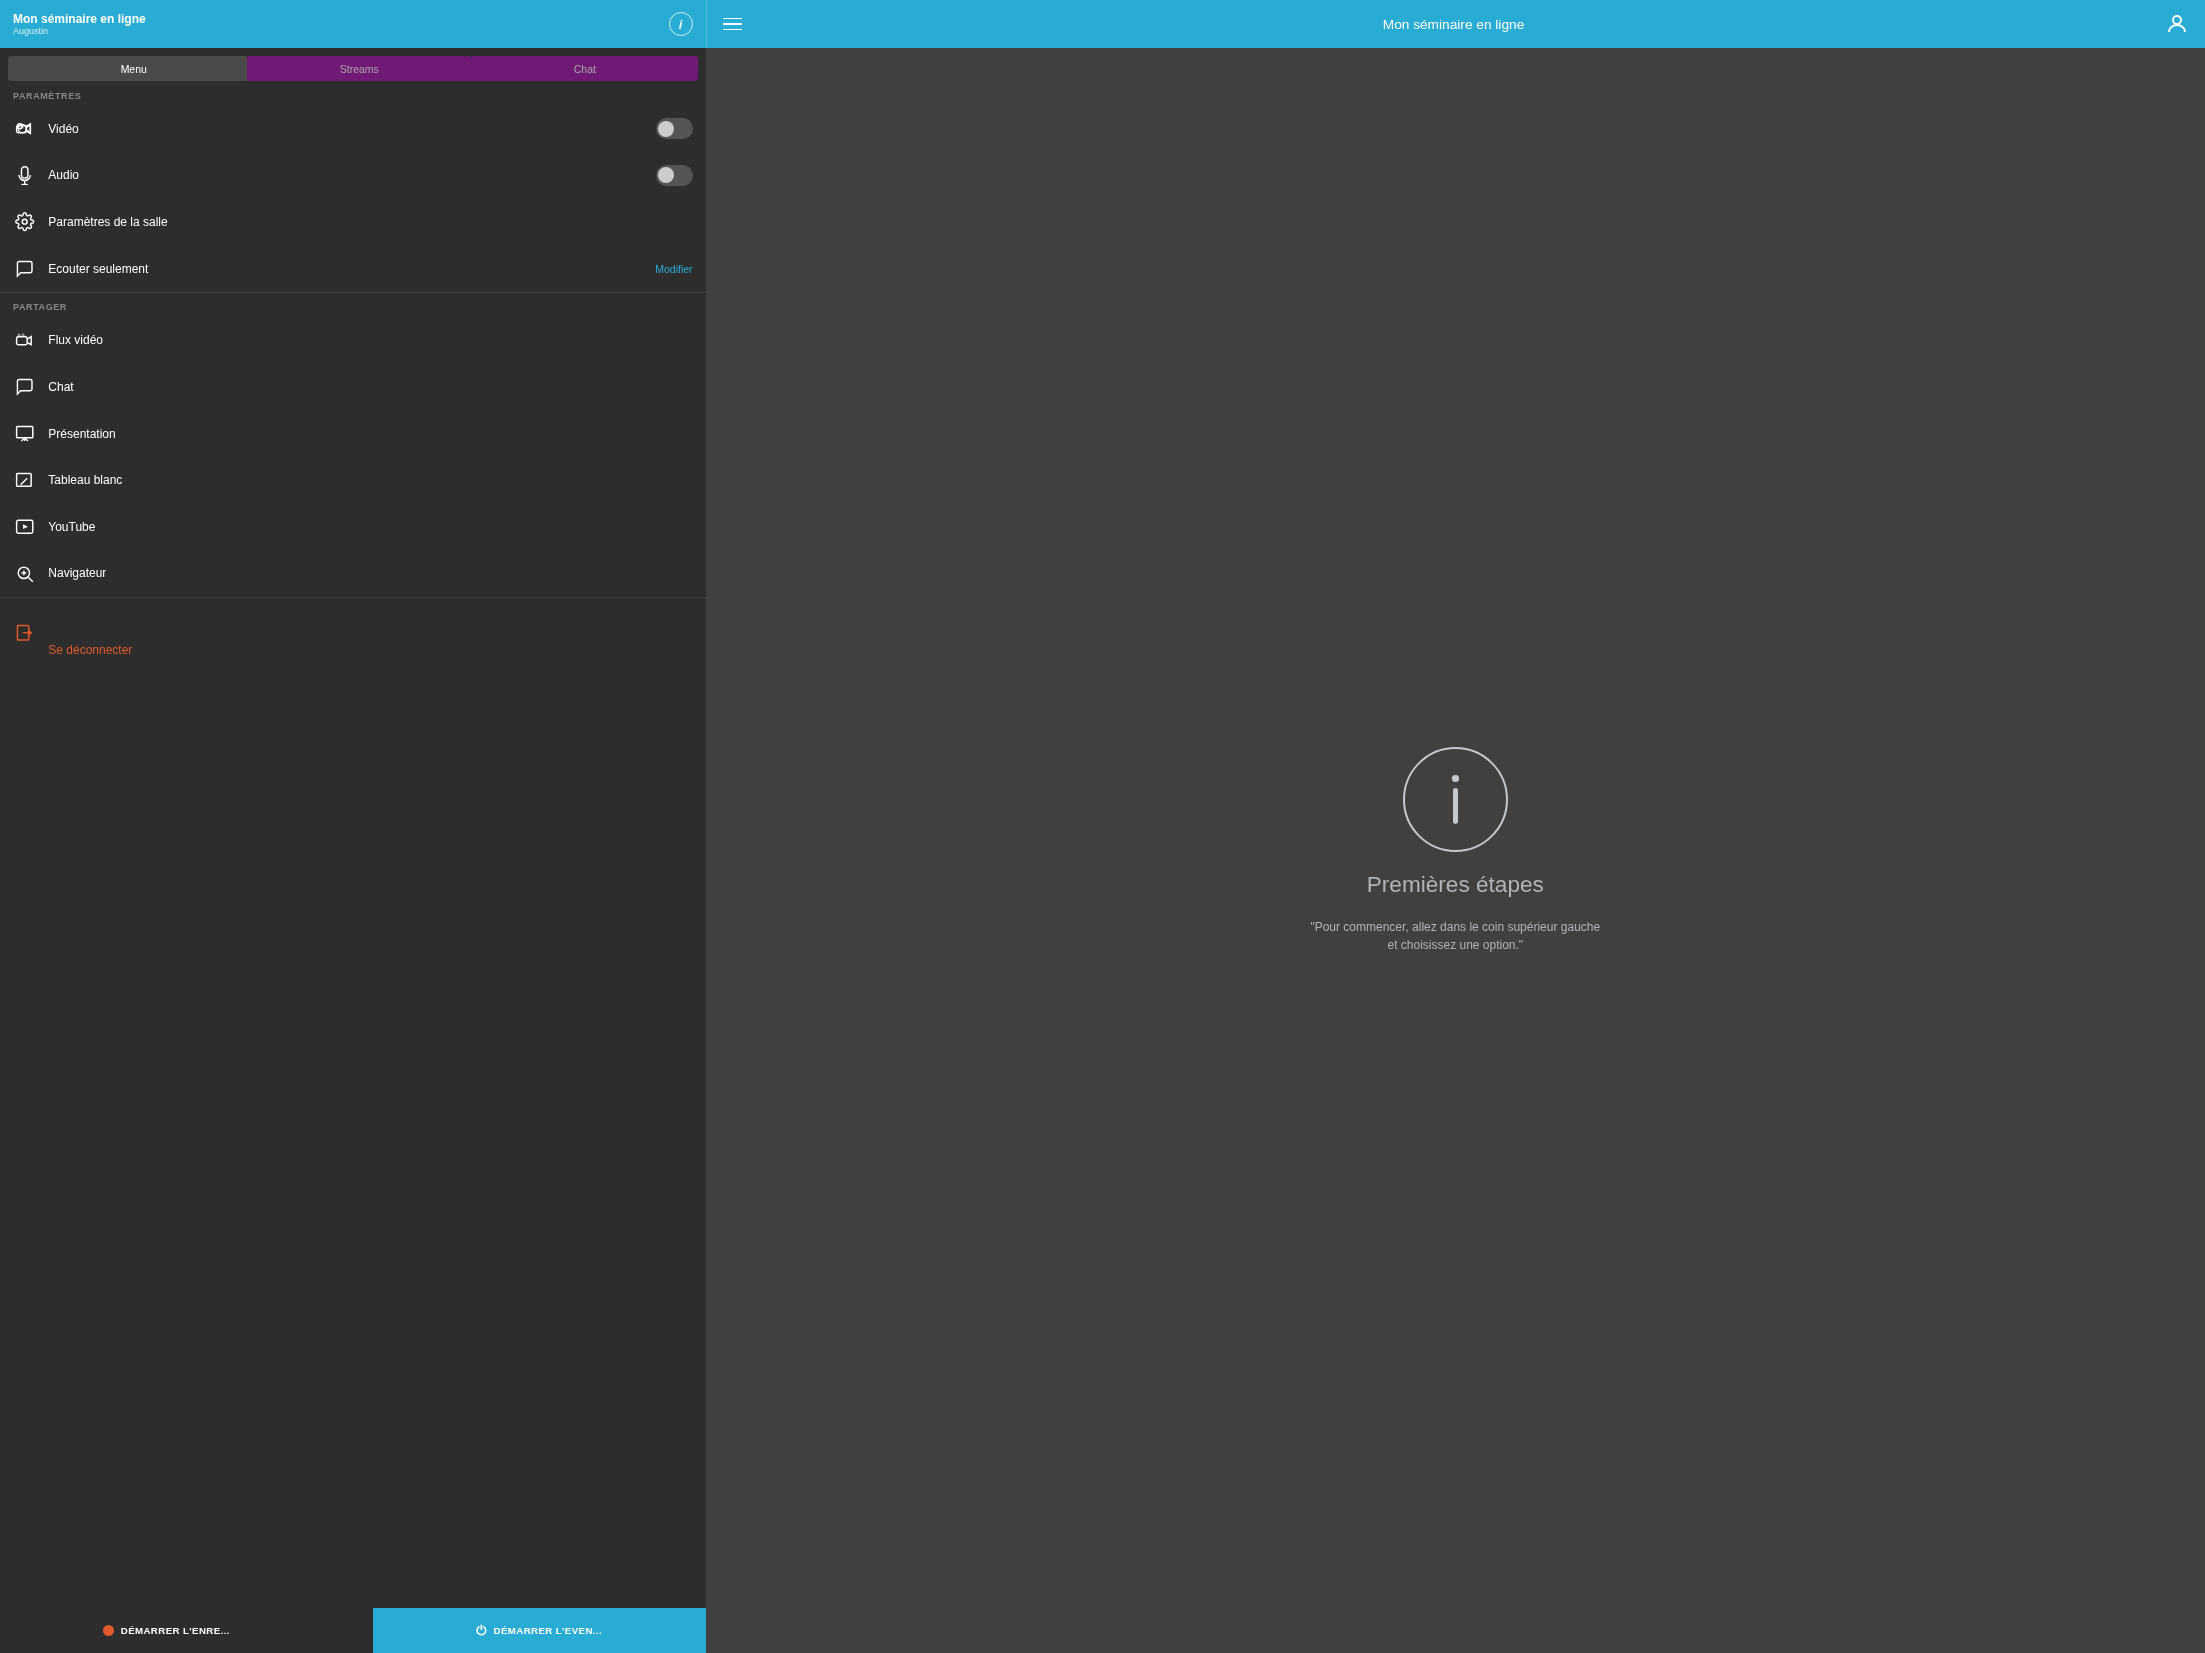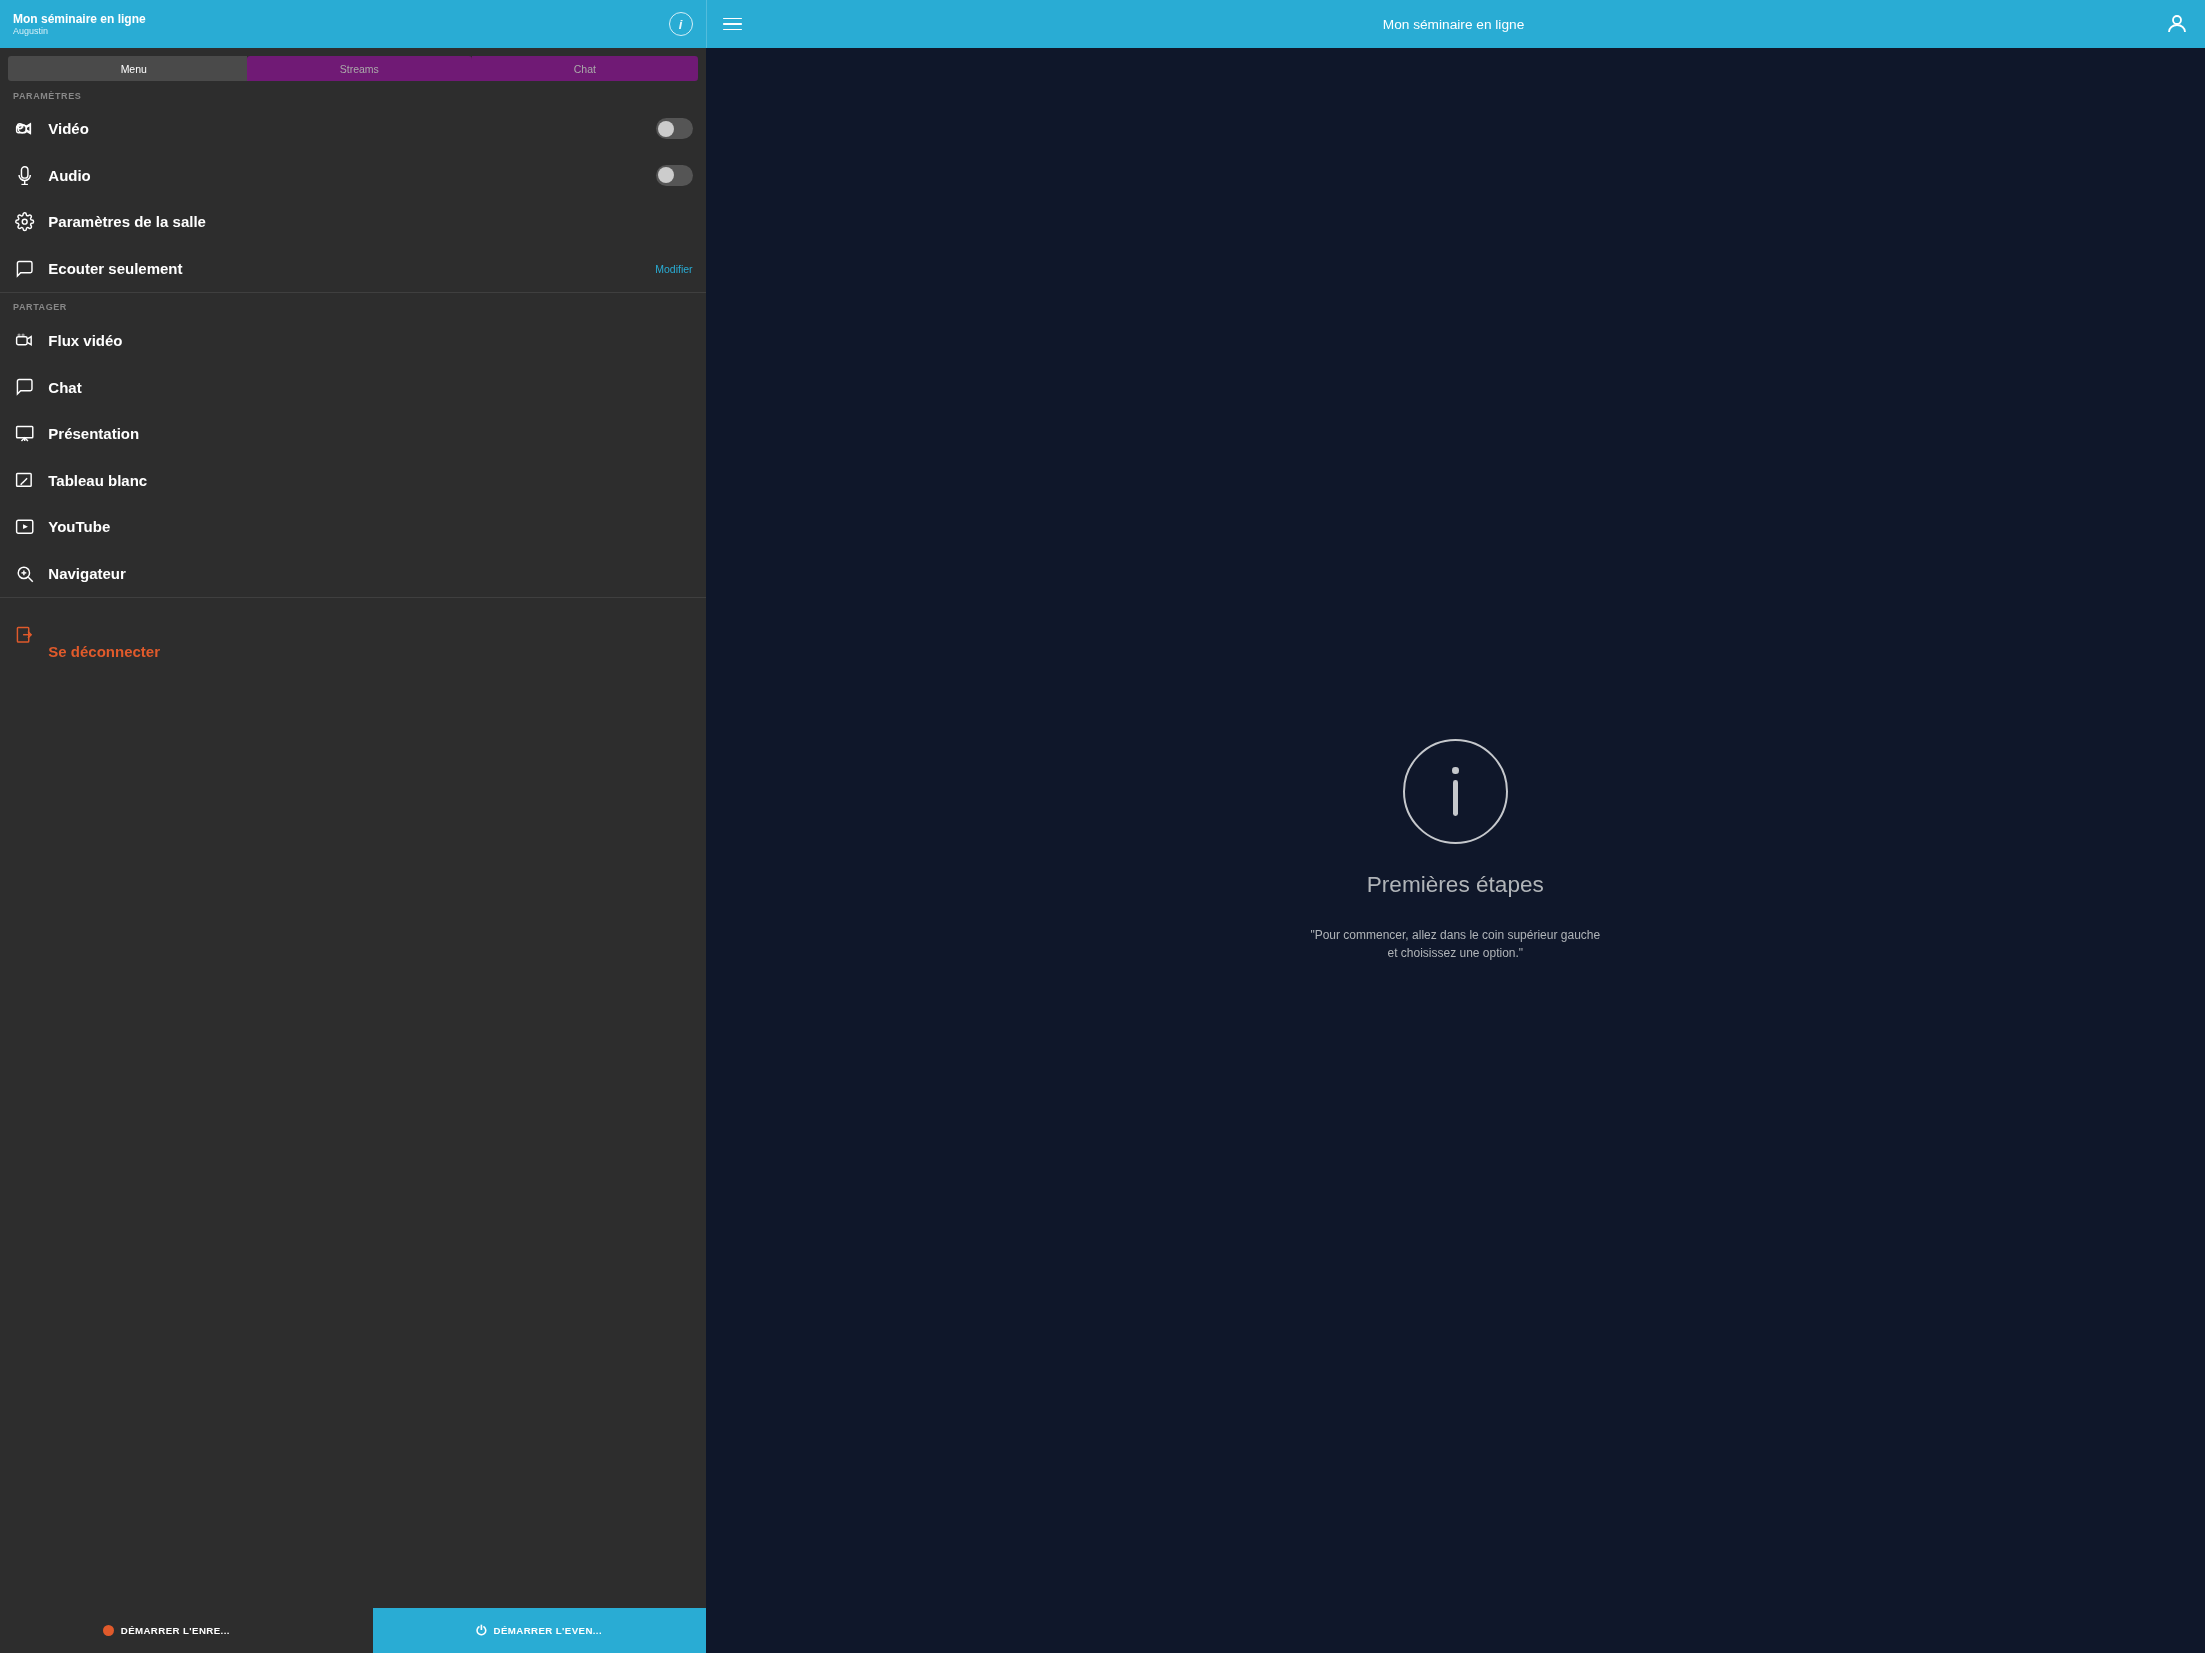--- a/index.html
+++ b/index.html
@@ -159,23 +159,22 @@
     }
     .menu-item .item-icon svg {
       width: 19.4px;
       height: 19.4px;
       fill: none;
       stroke: #fff;
       stroke-width: 1.8;
     }
     .menu-item .item-label {
       color: #fff;
-      font-size: 15px;
+      font-size: 12px;
       flex: 1;
-      font-weight: bold;
     }
     .menu-item.logout .item-label { color: #e05a2b; margin-top: 34px; }
     .menu-item.logout .item-icon svg { stroke: #e05a2b; }
 
     
     .toggle {
       position: relative;
       width: 37px;
       height: 21px;
       flex-shrink: 0;
@@ -242,26 +241,26 @@
       background: #e05a2b;
       flex-shrink: 0;
     }
     .power-icon {
       font-size: 13px;
     }
 
     
     .main-panel {
       flex: 1;
-      background: #0f172a;
+      background: #404040;
       display: flex;
       align-items: center;
       justify-content: center;
       flex-direction: column;
-      gap: 28px;
+      gap: 20px;
     }
     .welcome-icon {
       width: 105px;
       height: 105px;
       border-radius: 50%;
       border: 2.4px solid #c5c8cc;
       display: flex;
       align-items: center;
       justify-content: center;
       color: #c5c8cc;

